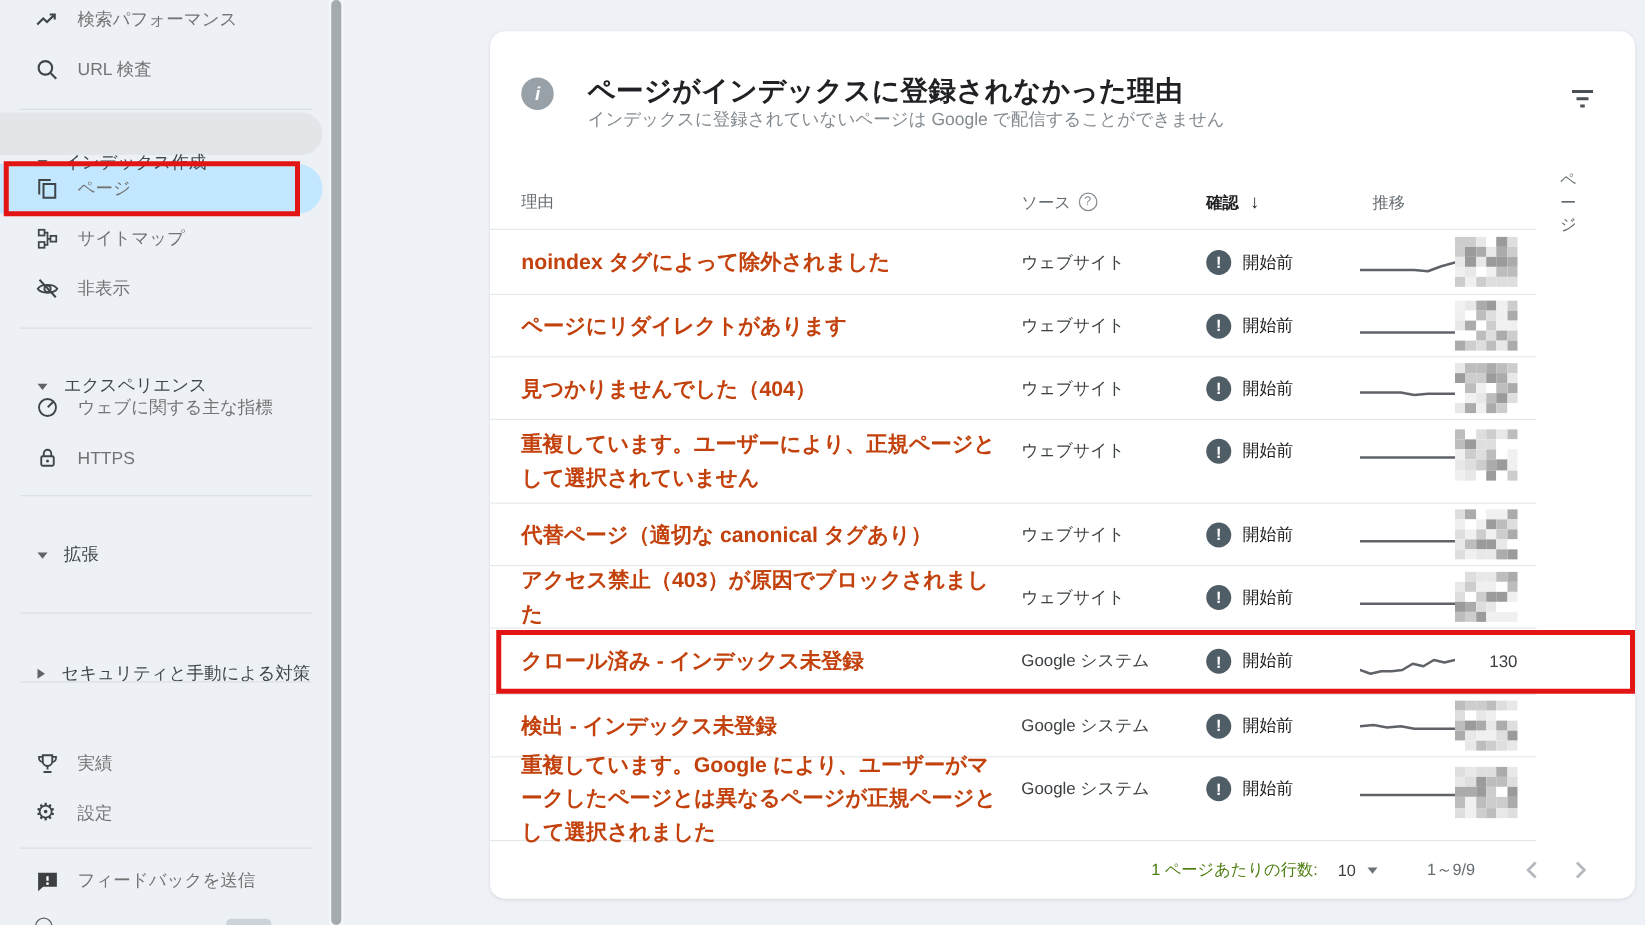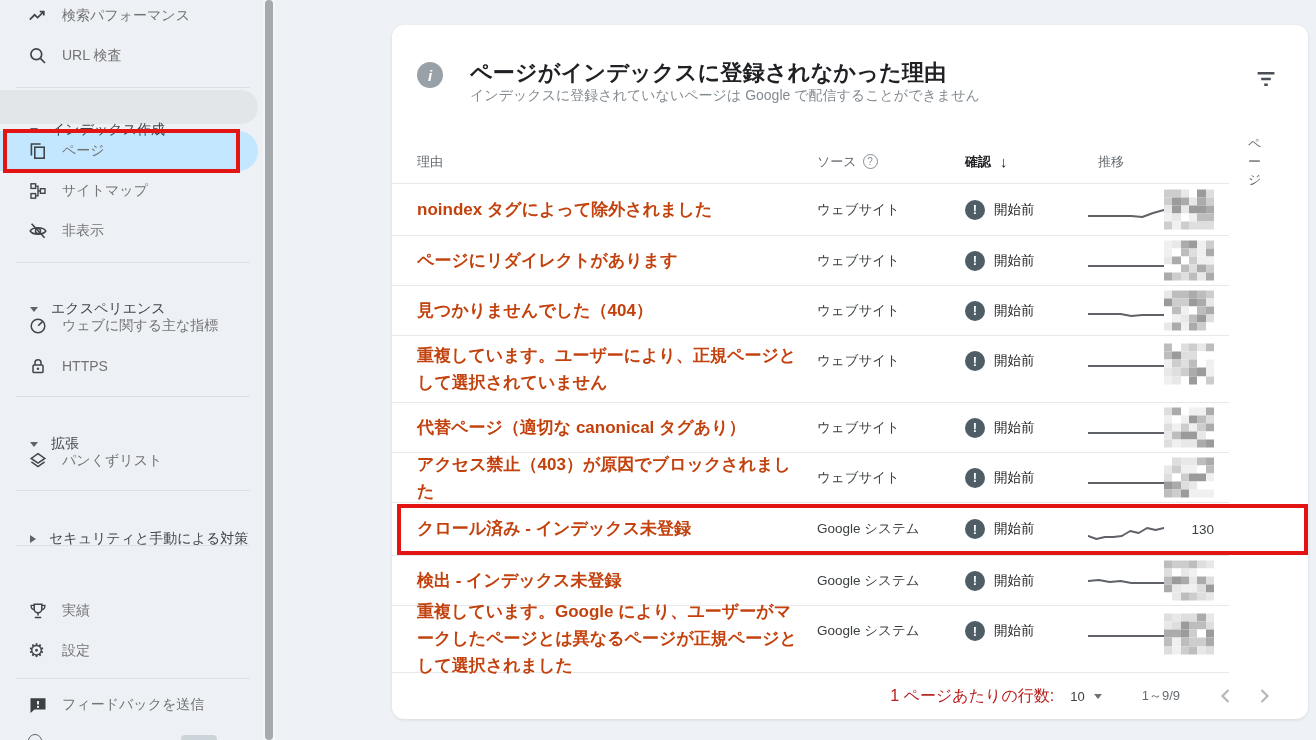--- a/index.html
+++ b/index.html
@@ -47,21 +47,21 @@
   .thead .c-status { gap:5px; }
   .thead .sorted { font-weight:700; color:#202124; }
   .sort-arrow { font-size:15px; font-weight:600; color:#202124; margin-left:4px; }
   .help-circle { width:15px; height:15px; border:1.3px solid #868d92; border-radius:50%; color:#868d92; font-size:10px; display:inline-flex; align-items:center; justify-content:center; margin-left:6px; }
   .excl { width:20px; height:20px; border-radius:50%; background:#4f5d66; color:#fff; font-weight:700; font-size:13px; display:flex; align-items:center; justify-content:center; flex:0 0 20px; }
   .spark { width:76px; height:26px; display:block; }
   .mosaic { width:50px; height:41px; display:grid; grid-template-columns:repeat(6,1fr); grid-template-rows:repeat(5,1fr); }
 
   
   .tfoot { position:absolute; left:0; bottom:0; width:916px; height:46px; display:flex; align-items:center; justify-content:flex-end; padding-right:32px; }
-  .tfoot .rpp-label { font-size:16px; color:#b91c1c; }
+  .tfoot .rpp-label { font-size:13px; color:#4d7c0f; }
   .rpp-select { display:flex; align-items:center; gap:9px; margin-left:16px; cursor:pointer; }
   .rpp-select .val { font-size:13px; color:#3c4043; }
   .tri-down { width:0; height:0; border-left:4.5px solid transparent; border-right:4.5px solid transparent; border-top:5px solid #6c7378; }
   .range { font-size:13px; color:#646b70; margin-left:40px; }
   .pgbtn { width:24px; height:24px; color:#b3b9be; cursor:pointer; }
   .pg-prev { margin-left:34px; } .pg-next { margin-left:14px; }
 
   
   .rbox { position:absolute; border:4px solid #e21414; z-index:30; pointer-events:none; }
   .rbox1 { left:3px; top:129px; width:237px; height:44px; }
@@ -164,29 +164,20 @@
     <span class="lbl">HTTPS</span>
   </div>
 
   <div class="sdiv" style="top:396px"></div>
 
   <div class="ssec" style="top:401px;height:40px">
     <span class="caret-down"></span>
     <span class="lbl">拡張</span>
   </div>
 
-  <div class="sitem" style="top:441px">
-    <span class="ic">
-      <svg viewBox="0 0 20 20">
-          <path d="M10,2.6 L16.8,7.4 L10,12.2 L3.2,7.4 Z" fill="none" stroke="currentColor" stroke-width="1.5"></path>
-          <path d="M3.4,10.8 L10,15.6 L16.6,10.8" fill="none" stroke="currentColor" stroke-width="1.5"></path>
-        </svg>
-    </span>
-    <span class="lbl">パンくずリスト</span>
-  </div>
 
   <div class="sdiv" style="top:490px"></div>
 
   <div class="ssec" style="top:496px;height:40px">
     <span class="caret-right"></span>
     <span class="lbl">セキュリティと手動による対策</span>
   </div>
 
   <div class="sdiv" style="top:545px"></div>
 

